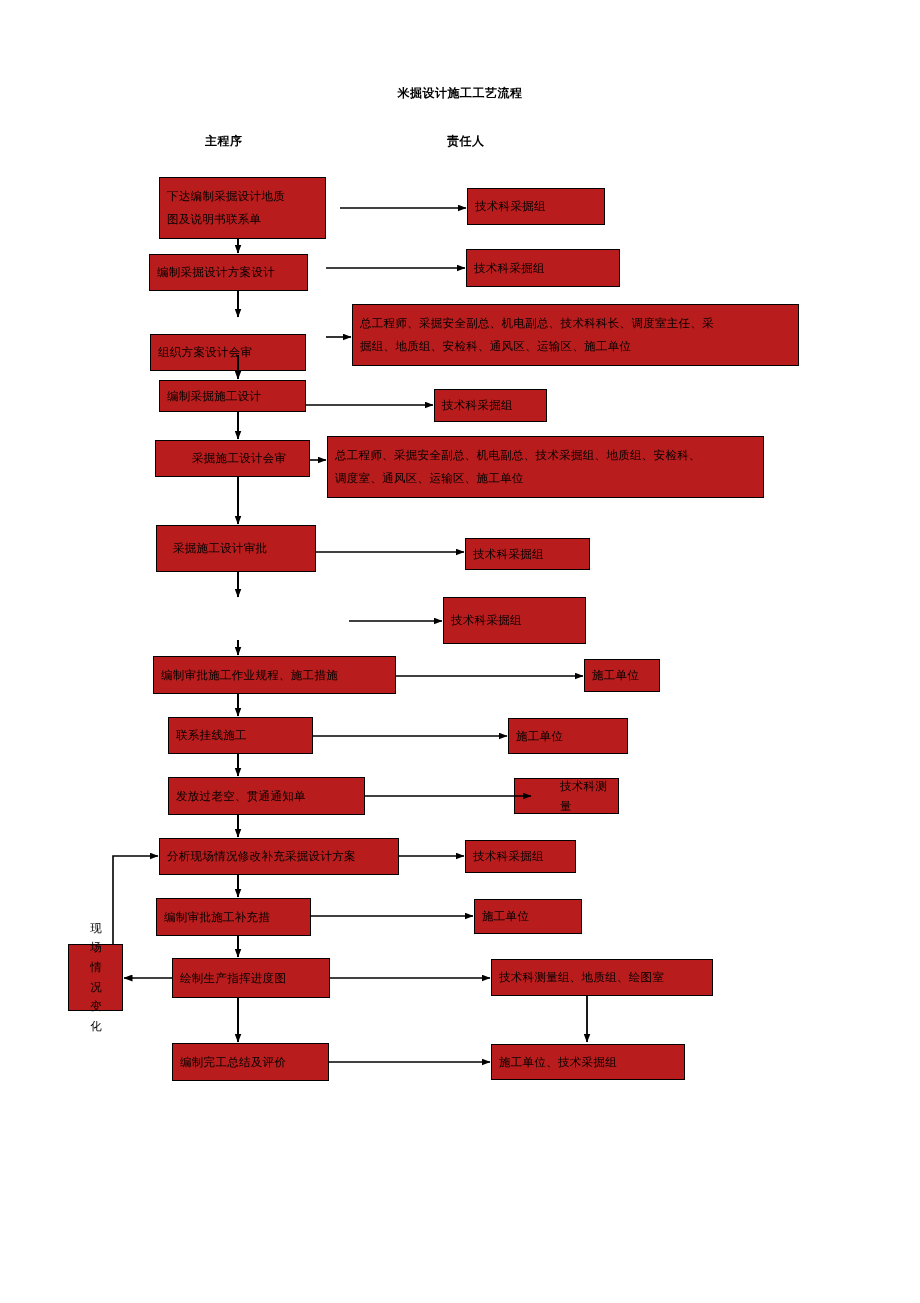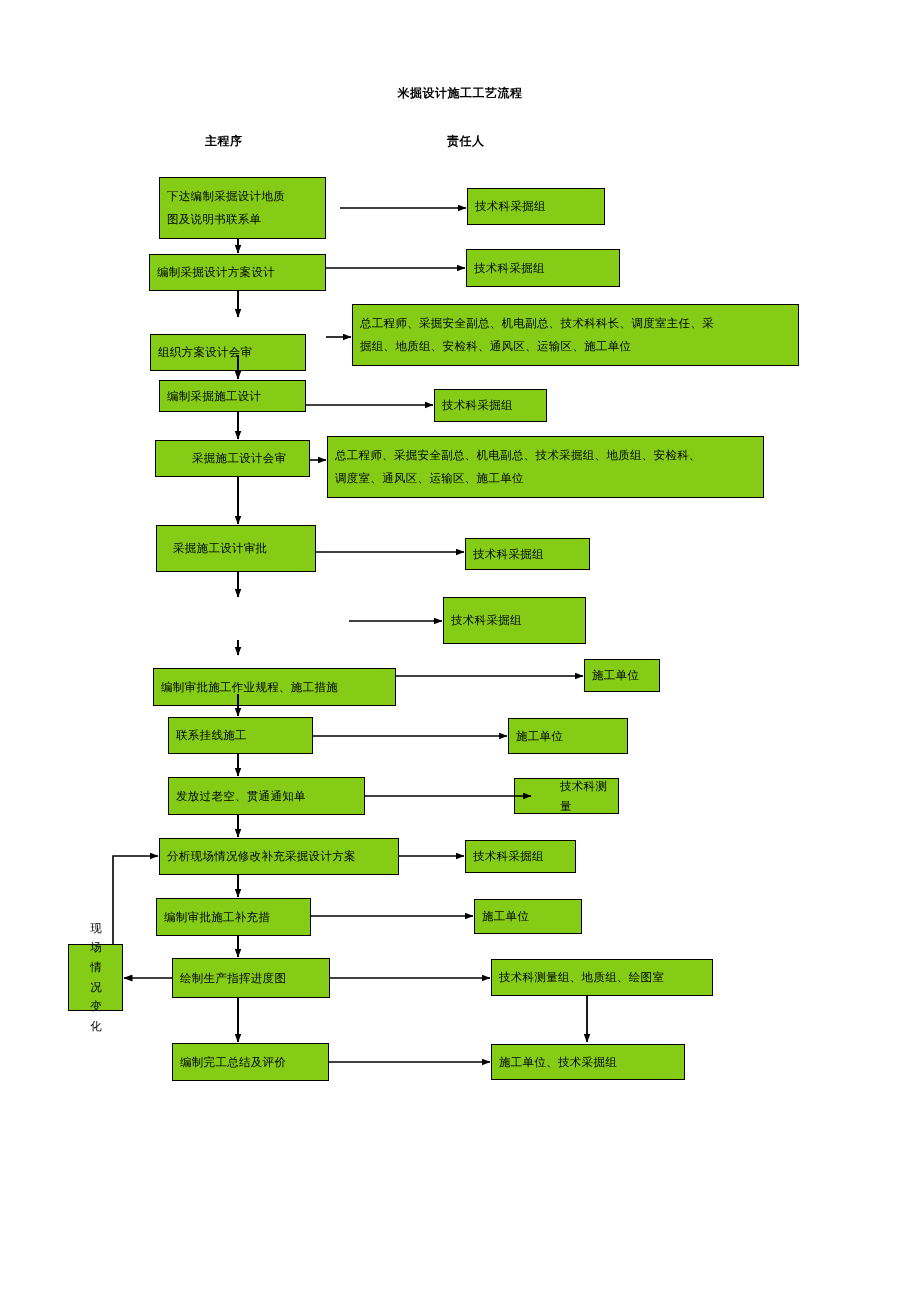--- a/index.html
+++ b/index.html
@@ -41,21 +41,21 @@
     letter-spacing: 0.5px;
     white-space: nowrap;
   }
   .col-head.main   { left: 205px; top: 133px; }
   .col-head.resp   { left: 447px; top: 133px; }
 
   .node {
     position: absolute;
     box-sizing: border-box;
     border: 1px solid #000000;
-    background: #84cc16;
+    background: #b91c1c;
     font-size: 11.5px;
     line-height: 1.75;
     letter-spacing: 0.3px;
     padding: 0 7px;
     display: flex;
     align-items: center;
     white-space: pre-line;
   }
   .node.two-line {
     align-items: center;
@@ -85,32 +85,32 @@
 <div id="canvas">
 
   <div class="title">米掘设计施工工艺流程</div>
 
   <div class="col-head main">主程序</div>
   <div class="col-head resp">责任人</div>
 
   <div class="node two-line" style="left:159px; top:177px; width:167px; height:62px;">下达编制采掘设计地质
 图及说明书联系单</div>
 
-  <div class="node" style="left:149px; top:254px; width:177px; height:37px;">编制采掘设计方案设计</div>
+  <div class="node" style="left:149px; top:254px; width:159px; height:37px;">编制采掘设计方案设计</div>
 
   <div class="node" style="left:150px; top:318px; width:156px; height:37px;margin-top:16px;">组织方案设计会审</div>
 
   <div class="node" style="left:159px; top:380px; width:147px; height:32px;">编制采掘施工设计</div>
 
   <div class="node" style="left:155px; top:440px; width:155px; height:37px;padding-left:36px;">采掘施工设计会审</div>
 
   <div class="node" style="left:156px; top:525px; width:160px; height:47px;padding-left:16px;">采掘施工设计审批</div>
 
 
-  <div class="node" style="left:153px; top:656px; width:243px; height:38px;margin-top:12px;">编制审批施工作业规程、施工措施</div>
+  <div class="node" style="left:153px; top:656px; width:243px; height:38px;">编制审批施工作业规程、施工措施</div>
 
   <div class="node" style="left:168px; top:717px; width:145px; height:37px;">联系挂线施工</div>
 
   <div class="node" style="left:168px; top:777px; width:197px; height:38px;">发放过老空、贯通通知单</div>
 
   <div class="node" style="left:159px; top:838px; width:240px; height:37px;">分析现场情况修改补充采掘设计方案</div>
 
   <div class="node" style="left:156px; top:898px; width:155px; height:38px;">编制审批施工补充措</div>
 
   <div class="node" style="left:172px; top:958px; width:158px; height:40px;">绘制生产指挥进度图</div>

